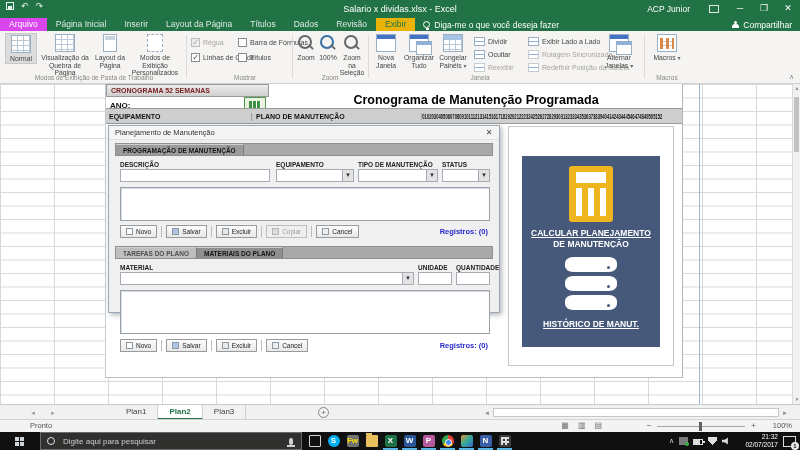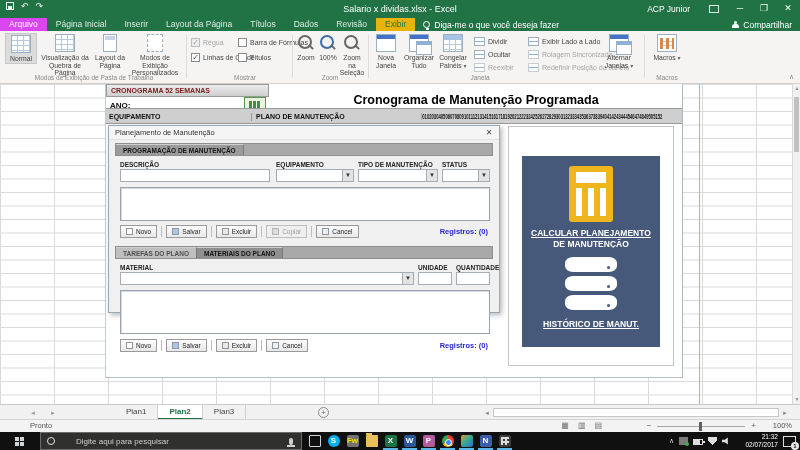--- a/index.html
+++ b/index.html
@@ -156,21 +156,21 @@
 
   
   .taskbar{position:absolute;left:0;top:432px;width:800px;height:18px;background:var(--taskbar-black);}
   .start{position:absolute;left:0;top:0;width:38px;height:18px;display:flex;align-items:center;justify-content:center;}
   .startic{width:9px;height:9px;background-image:linear-gradient(#cfd4d9,#cfd4d9),linear-gradient(#cfd4d9,#cfd4d9);background-size:4px 4px;background-position:0 0,5px 5px,0 5px,5px 0;background-repeat:no-repeat;box-shadow:5px 0 0 -1px transparent;}
   .startic::before{content:"";display:block;width:9px;height:9px;background:
      linear-gradient(#cfd4d9,#cfd4d9) 0 0/4px 4px no-repeat,
      linear-gradient(#cfd4d9,#cfd4d9) 5px 0/4px 4px no-repeat,
      linear-gradient(#cfd4d9,#cfd4d9) 0 5px/4px 4px no-repeat,
      linear-gradient(#cfd4d9,#cfd4d9) 5px 5px/4px 4px no-repeat;}
-  .search{position:absolute;left:40px;top:0;width:262px;height:18px;background:#30302f;border:1px solid #6b6b6b;display:flex;align-items:center;gap:21px;padding:0 6px;color:#cfcfcf;font-size:8px;}
+  .search{position:absolute;left:40px;top:0;width:262px;height:18px;background:#30302f;border:1px solid #6b6b6b;display:flex;align-items:center;gap:8px;padding:0 6px;color:#cfcfcf;font-size:8px;}
   .cortana{width:8px;height:8px;border:1px solid #e0e0e0;border-radius:50%;flex:none;}
   .search-text{flex:1;white-space:nowrap;overflow:hidden;}
   .mic{width:4px;height:7px;background:#cfcfcf;border-radius:2px;position:relative;flex:none;margin-right:2px;}
   .mic::after{content:"";position:absolute;left:-2px;bottom:-2px;width:8px;height:2px;background:#cfcfcf;}
   .tb-apps{position:absolute;left:305px;top:0;height:18px;display:flex;}
   .tb-cell{width:19px;height:18px;position:relative;display:flex;align-items:center;justify-content:center;}
   .tb-ic{width:12px;height:12px;font-size:8px;font-weight:bold;color:#fff;text-align:center;line-height:12px;border-radius:2px;}
   .tb-task-view{background:transparent;border:1px solid #cfd4d9;border-radius:1px;}
   .tb-skype{border-radius:50%;}
   .tb-file-explorer{position:relative;background:#e8c15c;border-radius:1px;}

